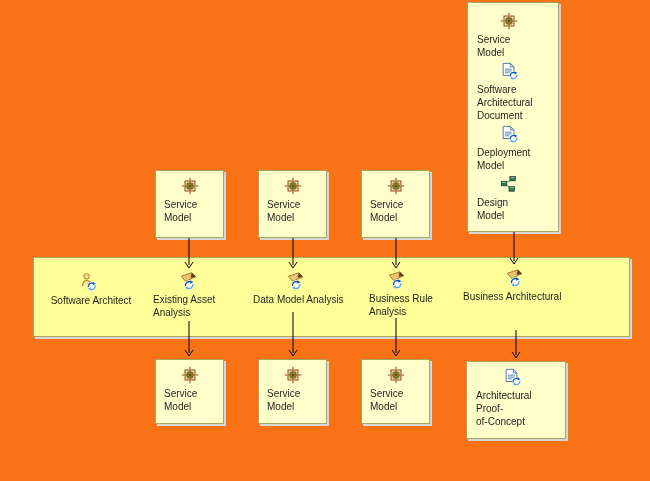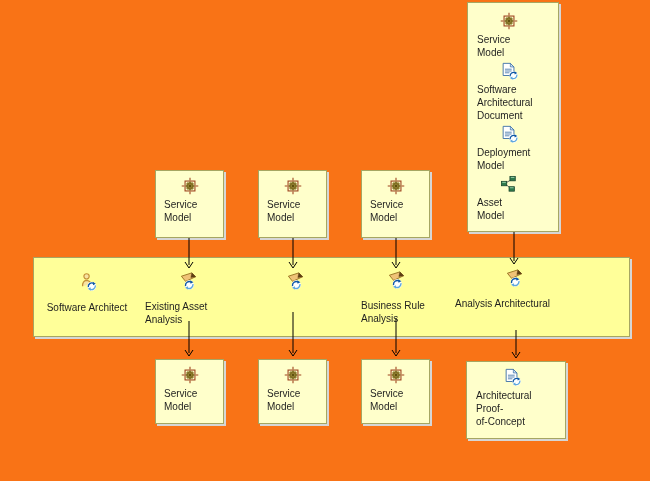--- a/index.html
+++ b/index.html
@@ -22,21 +22,21 @@
   .wpnode{padding-top:6px;}
   .wpnode .ic{display:block;margin:0 auto;}
   .lines{margin-top:3px;padding-left:8px;text-align:left;}
   .lines div{white-space:nowrap;}
   .tallpad{padding:9px 18px 0 9px;}
   .tallpad .lines{padding-left:0;}
   .titem{margin-bottom:3px;}
   .titem .ic{display:block;margin:0 auto;}
   .bnode{position:absolute;}
   .bnode .ic{display:block;margin:0 auto;}
-  .bnode .lines{margin-top:10px;padding-left:0;}
+  .bnode .lines{margin-top:3px;padding-left:8px;}
   .bnode.centered .lines{text-align:center;}
   .arrow-layer{position:absolute;left:0;top:0;pointer-events:none;}
   .arrow-layer line,.arrow-layer polyline{stroke:var(--arrow,#000);stroke-width:1;fill:none;}
   .defs-hidden{position:absolute;width:0;height:0;overflow:hidden;}
 </style>
 </head>
 <body>
 
 <div class="canvas">
 
@@ -122,21 +122,21 @@
       <div class="lines">
         <div>Deployment</div>
         <div>Model</div>
       </div>
     </div>
     <div class="titem">
       <svg class="ic" width="18" height="18">
           <use href="#icon-design-model"></use>
         </svg>
       <div class="lines">
-        <div>Asset</div>
+        <div>Design</div>
         <div>Model</div>
       </div>
     </div>
   </div>
 
   <div class="wp-box" style="left:155px;top:170px;width:69px;height:68px;">
     <div class="wpnode">
       <svg class="ic" width="18" height="18">
           <use href="#icon-service-model"></use>
         </svg>
@@ -187,38 +187,41 @@
     <div class="lines">
       <div>Existing Asset</div>
       <div>Analysis</div>
     </div>
   </div>
 
   <div class="bnode" style="left:245px;top:271px;width:100px;">
     <svg class="ic" width="19" height="19">
         <use href="#icon-task"></use>
       </svg>
+    <div class="lines">
+      <div>Data Model Analysis</div>
+    </div>
   </div>
 
   <div class="bnode" style="left:361px;top:270px;width:70px;">
     <svg class="ic" width="19" height="19">
         <use href="#icon-task"></use>
       </svg>
     <div class="lines">
       <div>Business Rule</div>
       <div>Analysis</div>
     </div>
   </div>
 
   <div class="bnode" style="left:455px;top:268px;width:118px;">
     <svg class="ic" width="19" height="19">
         <use href="#icon-task"></use>
       </svg>
     <div class="lines">
-      <div>Analysis Architectural</div>
+      <div>Business Architectural</div>
     </div>
   </div>
 
   <div class="wp-box" style="left:155px;top:359px;width:69px;height:65px;">
     <div class="wpnode">
       <svg class="ic" width="18" height="18">
           <use href="#icon-service-model"></use>
         </svg>
       <div class="lines">
         <div>Service</div>

